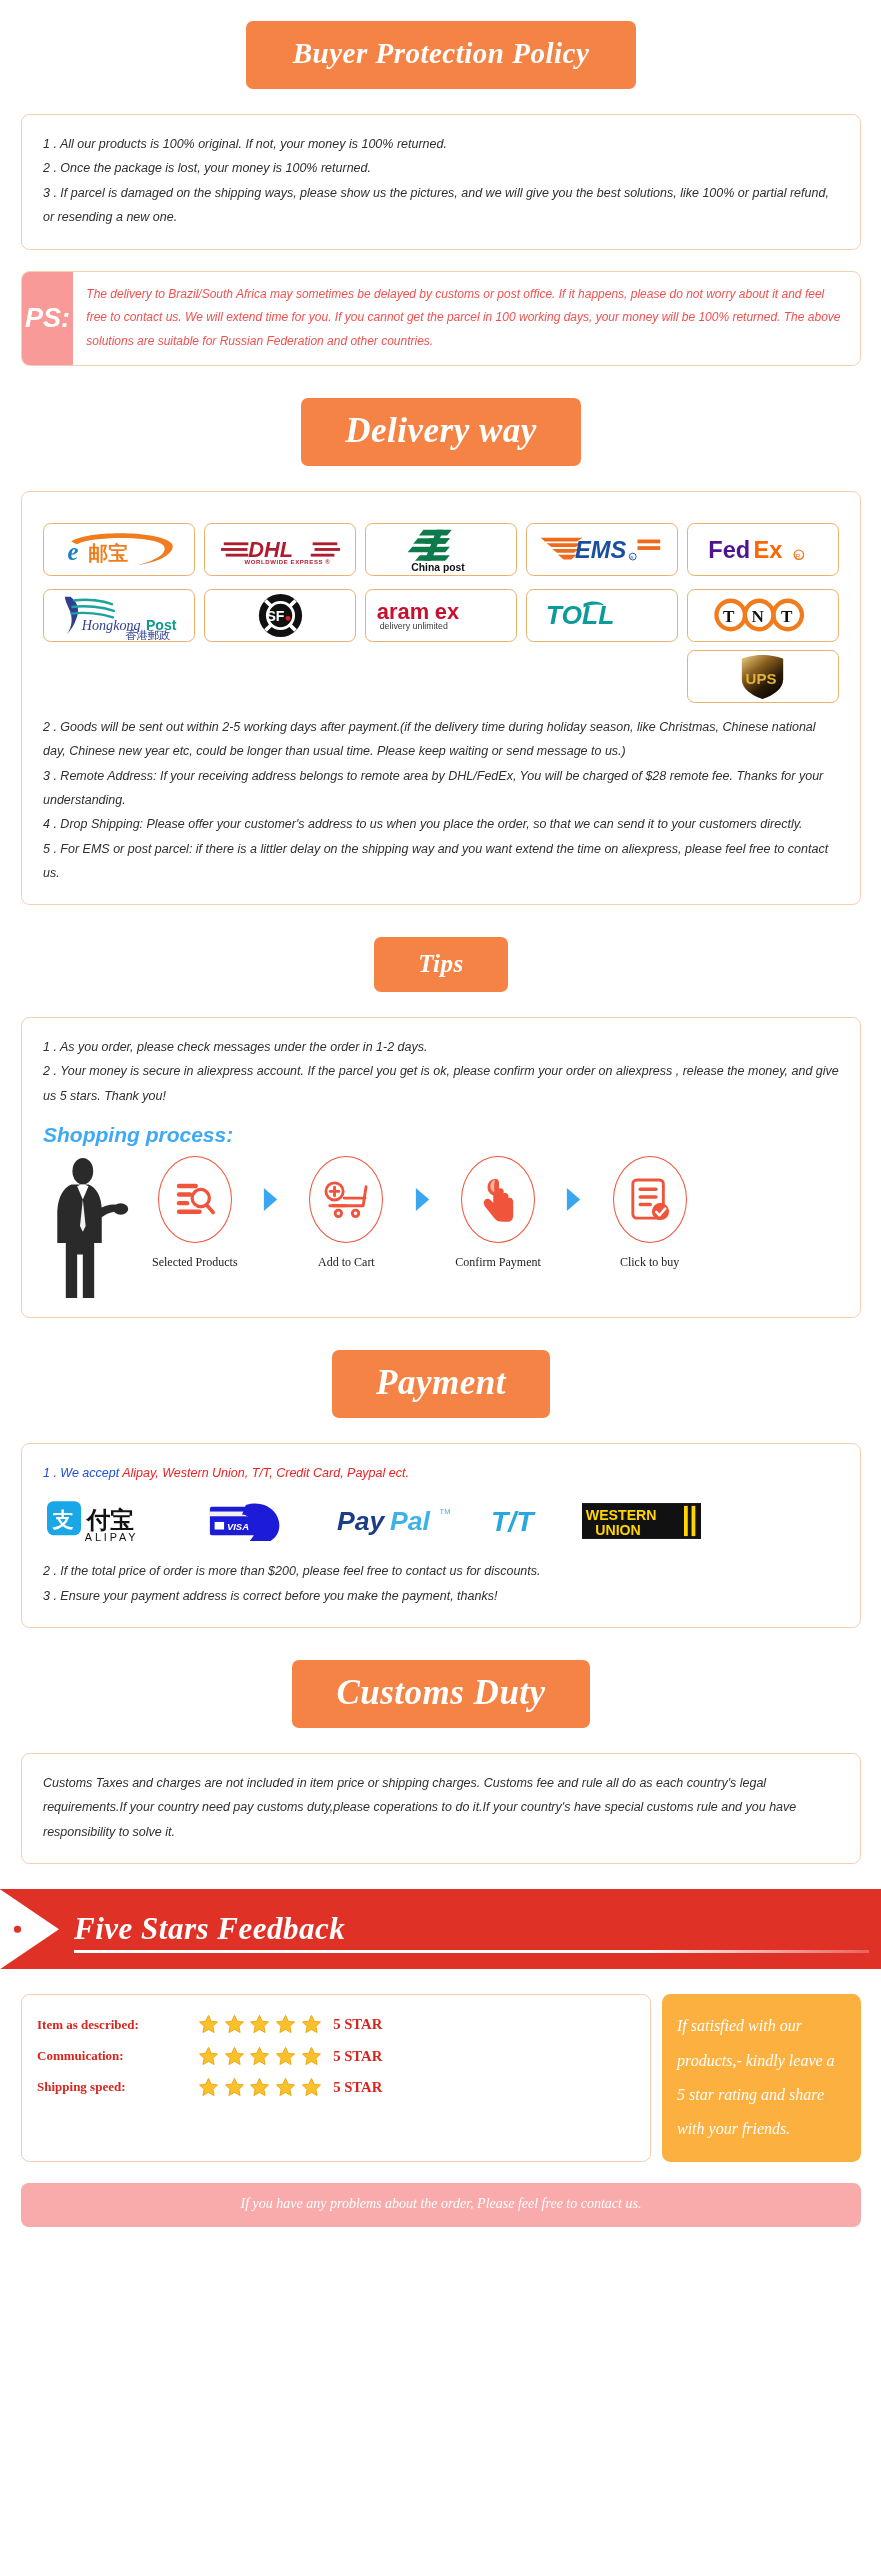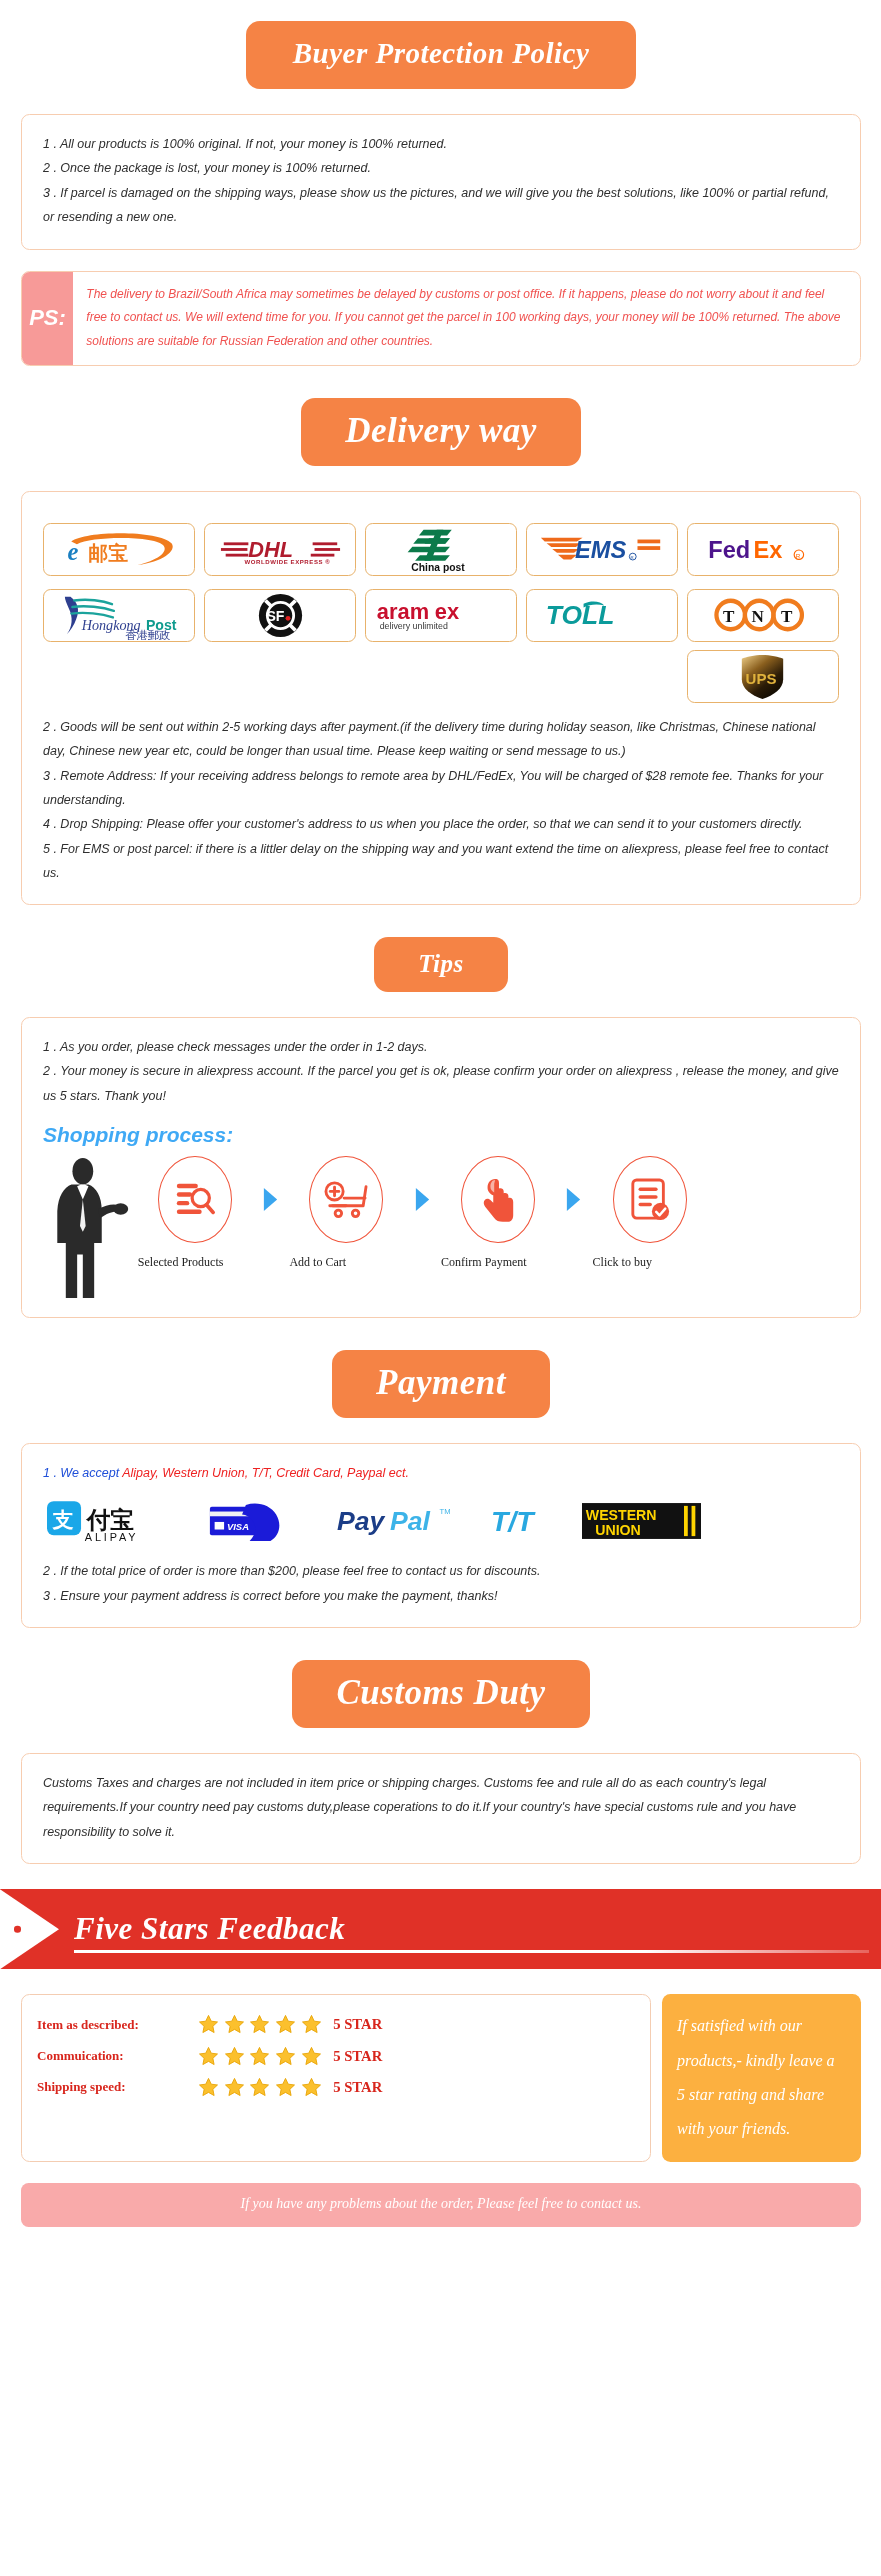--- a/index.html
+++ b/index.html
@@ -12,21 +12,21 @@
     -webkit-font-smoothing: antialiased;
   }
   .page { width:882px; position:relative; overflow:hidden; }
 
   
   .pill-wrap { text-align:center; }
   .pill {
     display:inline-block;
     background:#f58345;
     color:#ffffff;
-    border-radius:14px;
+    border-radius:7px;
     font-family:"Liberation Serif", serif;
     font-style:italic;
     font-weight:bold;
     letter-spacing:0.5px;
     line-height:1;
     white-space:nowrap;
   }
   .pill.big   { font-size:29px; padding:18px 47px 21px; }
   .pill.mid   { font-size:35px; padding:15px 44px 18px; }
   .pill.small { font-size:25px; padding:13.3px 44px 16px; }
@@ -63,21 +63,21 @@
   .ps-label {
     background:#f79a98;
     color:#ffffff;
     width:51px;
     flex:0 0 51px;
     display:flex;
     align-items:center;
     justify-content:center;
     font-family:"Liberation Sans", sans-serif;
     font-style:italic;
-    font-size:22px;
+    font-size:27px;
     font-weight:bold;
   }
   .ps-body {
     padding:11.4px 15px 12.3px 13.3px;
     font-family:"Liberation Sans", sans-serif;
     font-style:italic;
     font-size:12px;
     line-height:1.95;
     color:#f0514f;
   }
@@ -111,21 +111,21 @@
     margin:15px 0 5.7px;
   }
   .flow {
     display:flex;
     align-items:flex-start;
     justify-content:flex-start;
     gap:3.8px;
     padding:3.8px 0 0;
   }
   .flow .man { width:91px; flex:0 0 91px; display:flex; align-items:flex-end; justify-content:center; }
-  .step { width:114px; flex:0 0 114px; }
+  .step { width:114px; flex:0 0 114px; text-align:center; }
   .step .circle {
     width:74px; height:87px; margin:0 auto;
     border:1.9px solid #f0543a;
     border-radius:50%;
     display:flex; align-items:center; justify-content:center;
     background:#fff;
   }
   .step .caption {
     margin-top:11.4px;
     font-family:"Liberation Serif", serif;

